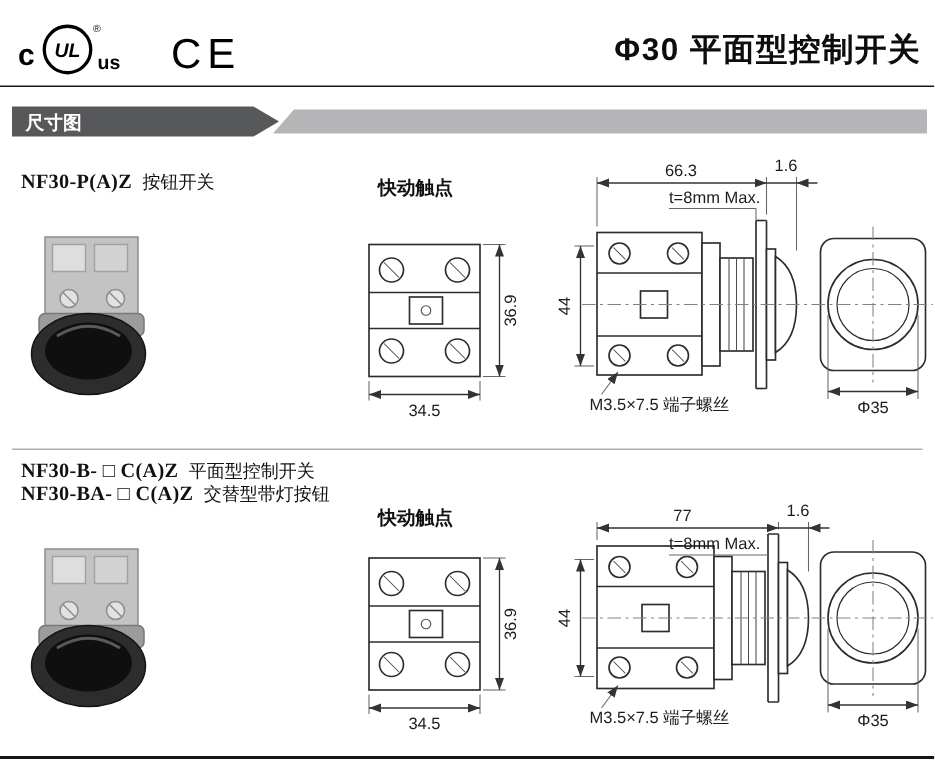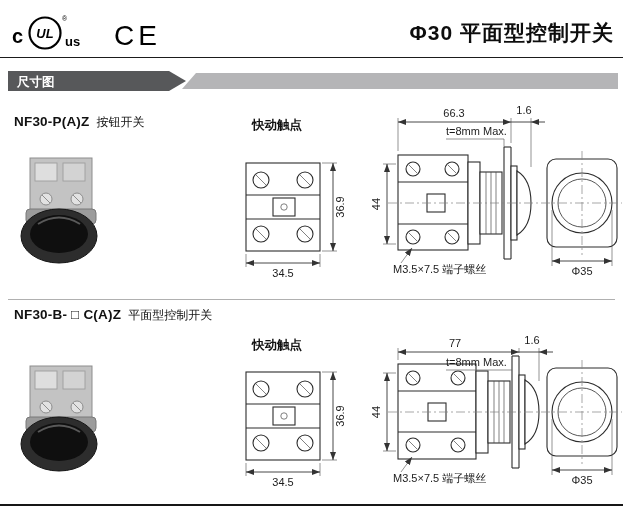--- a/index.html
+++ b/index.html
@@ -3,21 +3,21 @@
 <meta charset="utf-8">
 <style>
   html,body{margin:0;padding:0;background:#fff;}
   .page{position:relative;width:623px;height:510px;background:#ffffff;overflow:hidden;
         font-family:"Liberation Sans","DejaVu Sans",sans-serif;color:#111;}
   .page-title{position:absolute;top:19px;right:9px;font-size:21px;font-weight:700;
               letter-spacing:1px;white-space:nowrap;color:#0d0d0d;}
   .header-rule{position:absolute;top:57px;left:0;width:623px;height:1px;background:#1b1b1b;}
   .section-divider{position:absolute;top:299px;left:8px;width:607px;height:1px;background:#b0b0b0;}
   .bottom-rule{position:absolute;top:504px;left:0;width:623px;height:2px;background:#161616;}
-  .model-line{position:absolute;left:14px;white-space:nowrap;}
+  .model-line{position:absolute;left:14px;white-space:nowrap;font-family:Liberation Serif, serif;}
   .model{font-weight:bold;font-size:13.5px;letter-spacing:.2px;}
   .model-w{display:inline-block;min-width:102px;}
   .desc{font-size:12px;margin-left:7px;}
   svg{position:absolute;overflow:visible;}
   svg text{font-family:"Liberation Sans","DejaVu Sans",sans-serif;}
   .dim-text{font-size:11px;fill:#1c1c1c;}
   .note-text{font-size:11px;fill:#1c1c1c;}
   .cjk-label{font-size:12.5px;font-weight:700;fill:#111;}
   .banner-label{font-size:12.5px;font-weight:700;fill:#ffffff;}
   .part{fill:#ffffff;stroke:#2c2c2c;stroke-width:1.1;}
@@ -162,20 +162,23 @@
       <text class="dim-text" x="582" y="275" text-anchor="middle">Φ35</text>
     </g>
     <line class="cl" x1="388" y1="203" x2="622" y2="203"></line>
   </svg>
 
   <div class="section-divider"></div>
 
   <div class="model-line" style="top:305px">
     <span class="model model-w">NF30-B- □ C(A)Z</span><span class="desc">平面型控制开关</span>
   </div>
+  <div class="model-line" style="top:320px">
+    <span class="model model-w">NF30-BA- □ C(A)Z</span><span class="desc">交替型带灯按钮</span>
+  </div>
 
   <svg style="left:0;top:300px" width="623" height="210" viewBox="0 300 623 210">
     <defs>
       <marker id="a2" markerWidth="9" markerHeight="8" refX="8" refY="3" orient="auto-start-reverse" markerUnits="userSpaceOnUse">
         <path d="M0,0 L8,3 L0,6 Z" fill="#333"></path>
       </marker>
     </defs>
 
     <g>
       <rect x="30" y="366" width="62" height="54" fill="#c3c3c3" stroke="#8d8d8d"></rect>

